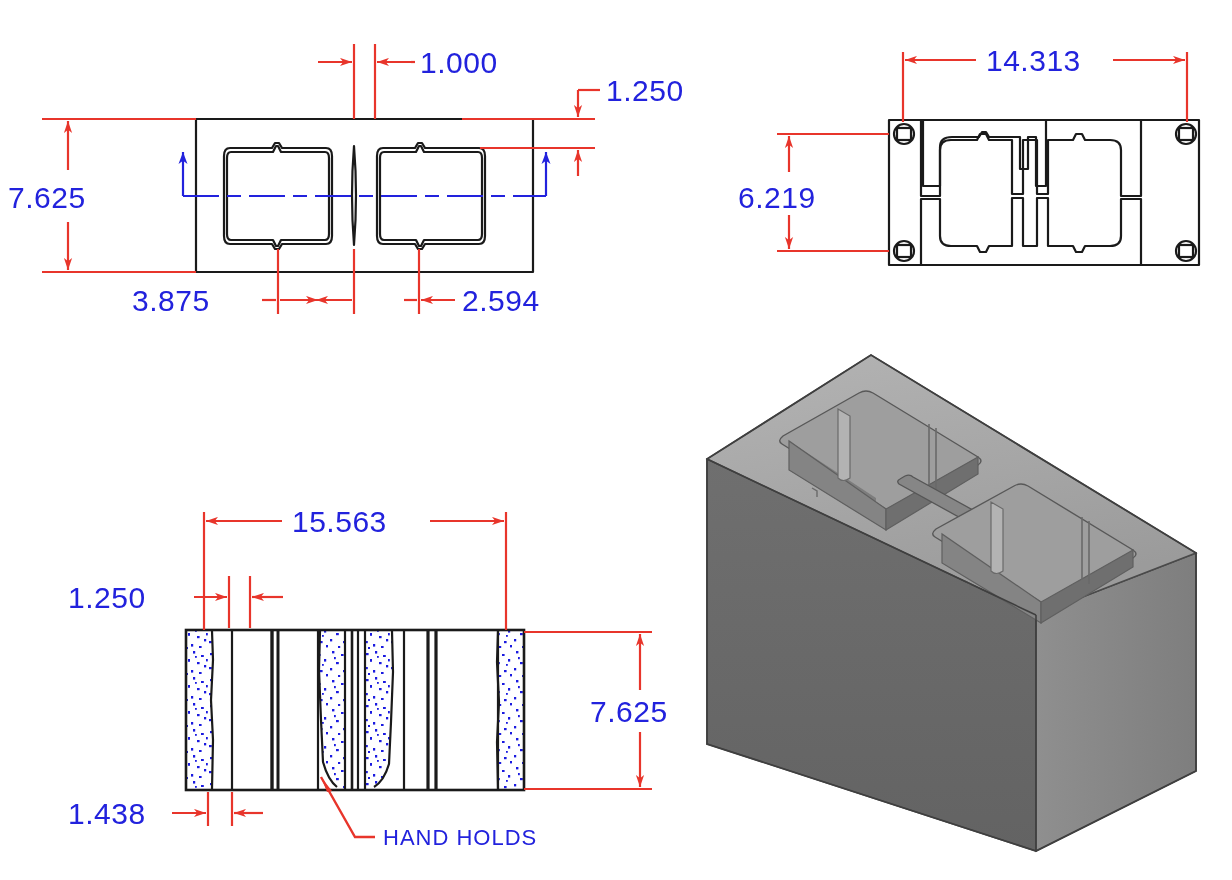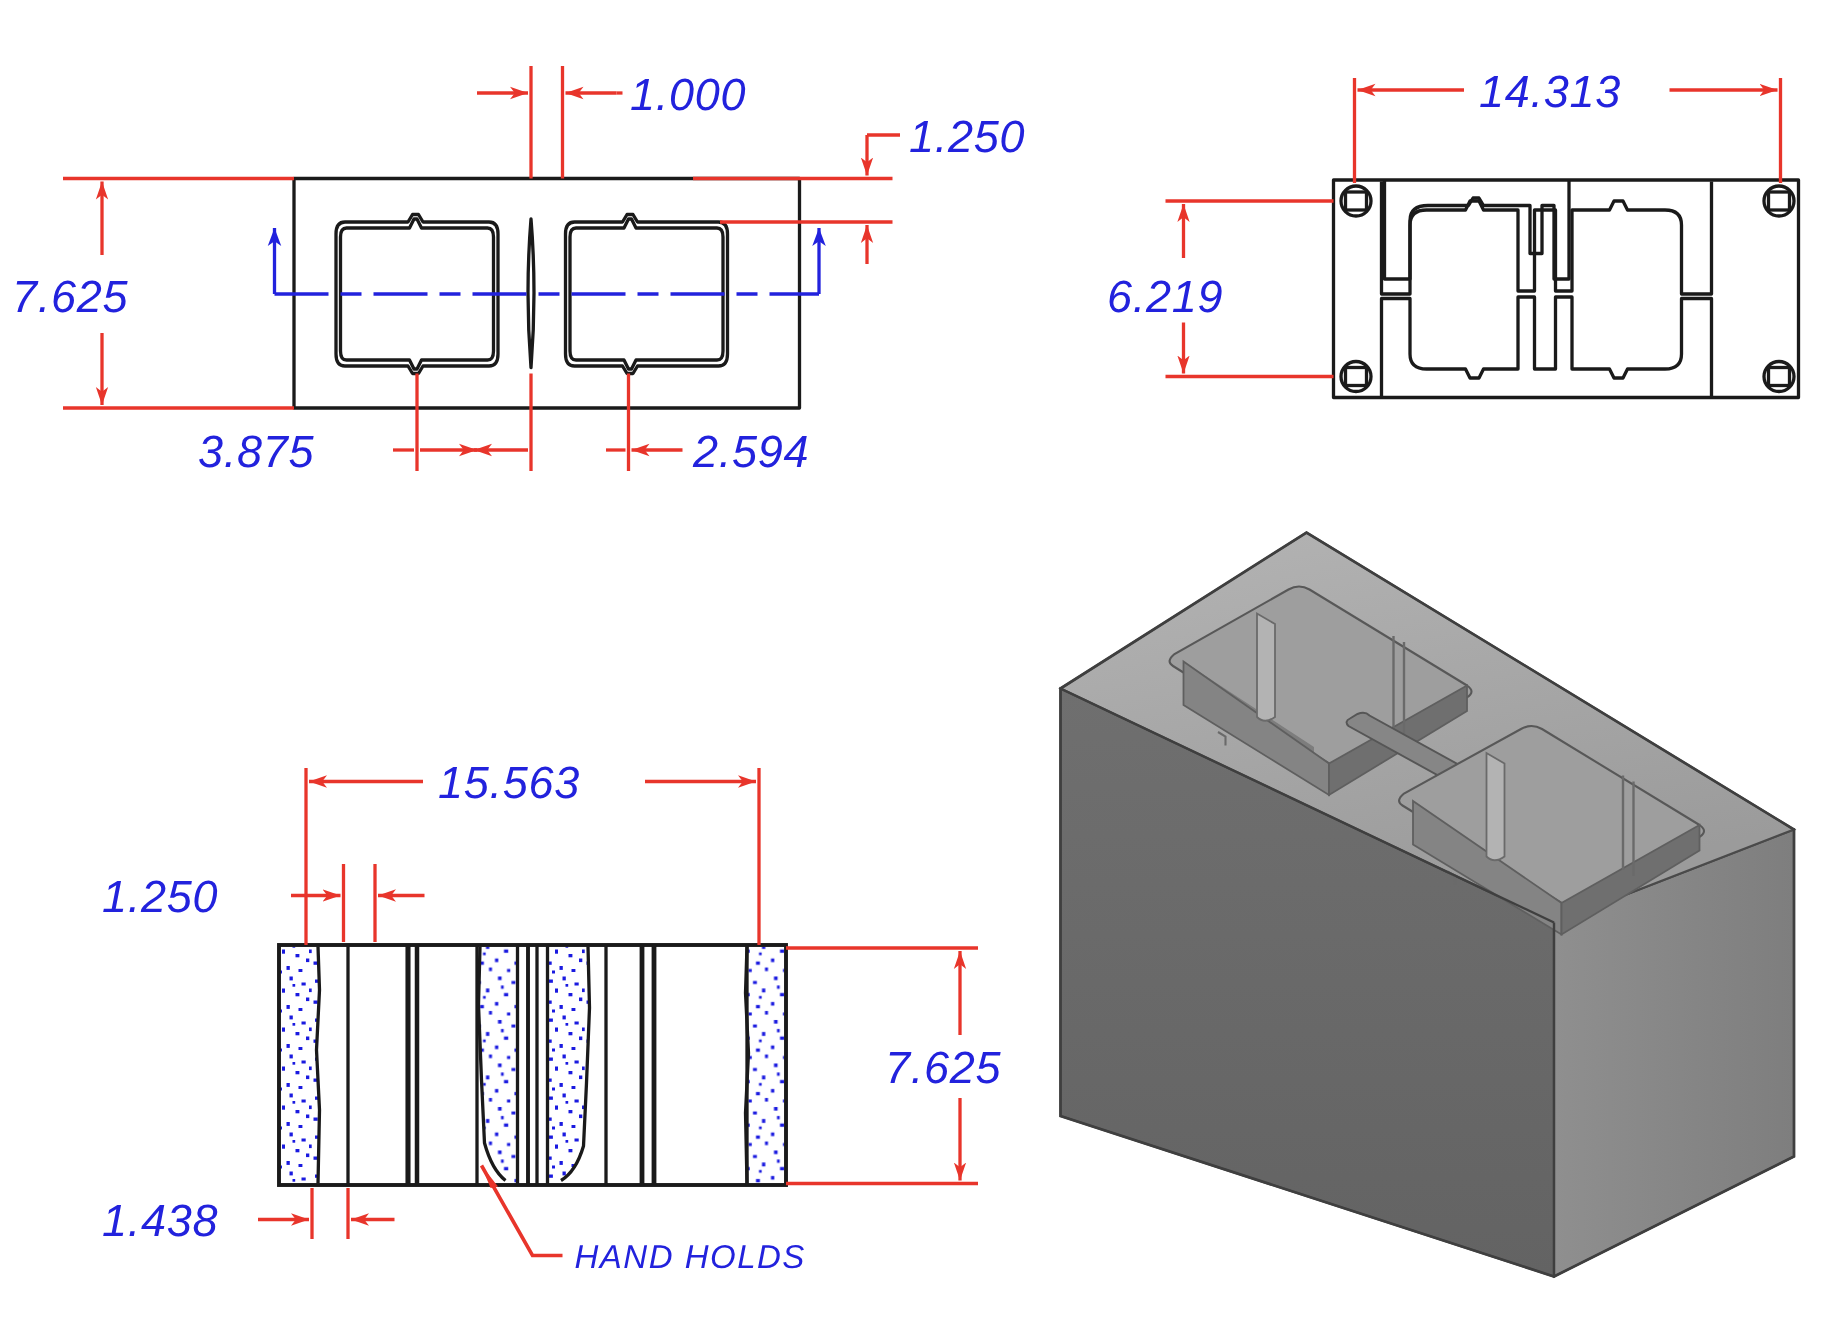--- a/index.html
+++ b/index.html
@@ -2,21 +2,21 @@
 <html><head>
 <meta charset="utf-8">
 <style>
   html,body{margin:0;padding:0;background:#ffffff;}
   body{
     width:1232px;height:880px;
     font-family:"Liberation Sans", sans-serif;
     overflow:hidden;
     position:relative;
   }
-  #sheet{position:absolute;left:0;top:0;width:1232px;height:880px;font-style:italic;}
+  #sheet{position:absolute;left:0;top:0;width:1232px;height:880px;}
   svg{display:block;}
   .dimtext{
     font-family:"Liberation Sans", sans-serif;
     font-size:30px;
     fill:#2222dd;
     letter-spacing:0.5px;
   }
   .notetext{
     font-family:"Liberation Sans", sans-serif;
     font-size:22px;

